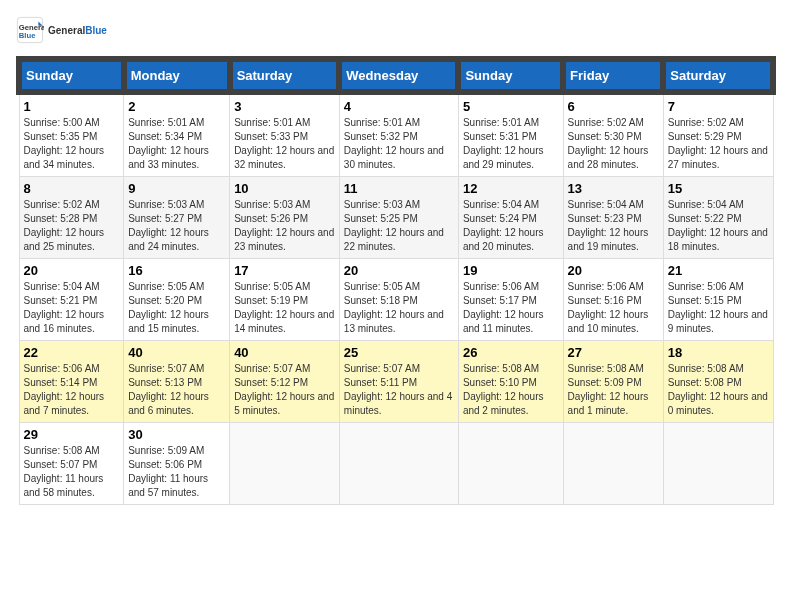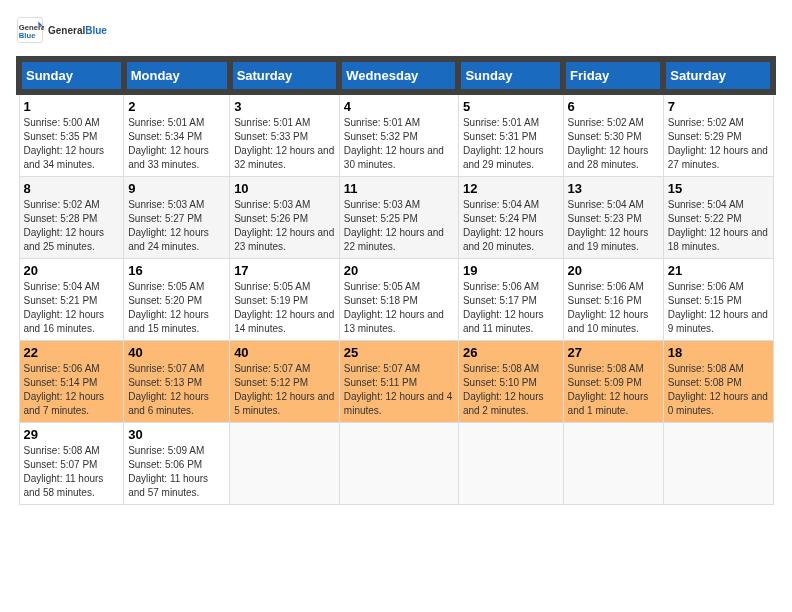--- a/index.html
+++ b/index.html
@@ -202,21 +202,21 @@
           </td>
           <td>
             <span class="day-num">20</span>
             <div class="day-info">Sunrise: 5:06 AM<br>Sunset: 5:16 PM<br>Daylight: 12 hours and 10 minutes.</div>
           </td>
           <td>
             <span class="day-num">21</span>
             <div class="day-info">Sunrise: 5:06 AM<br>Sunset: 5:15 PM<br>Daylight: 12 hours and 9 minutes.</div>
           </td>
         </tr>
-        <tr style="background-color: #fdba74;">
+        <tr style="background-color: #fef9c3;">
           <td>
             <span class="day-num">22</span>
             <div class="day-info">Sunrise: 5:06 AM<br>Sunset: 5:14 PM<br>Daylight: 12 hours and 7 minutes.</div>
           </td>
           <td>
             <span class="day-num">40</span>
             <div class="day-info">Sunrise: 5:07 AM<br>Sunset: 5:13 PM<br>Daylight: 12 hours and 6 minutes.</div>
           </td>
           <td>
             <span class="day-num">40</span>

